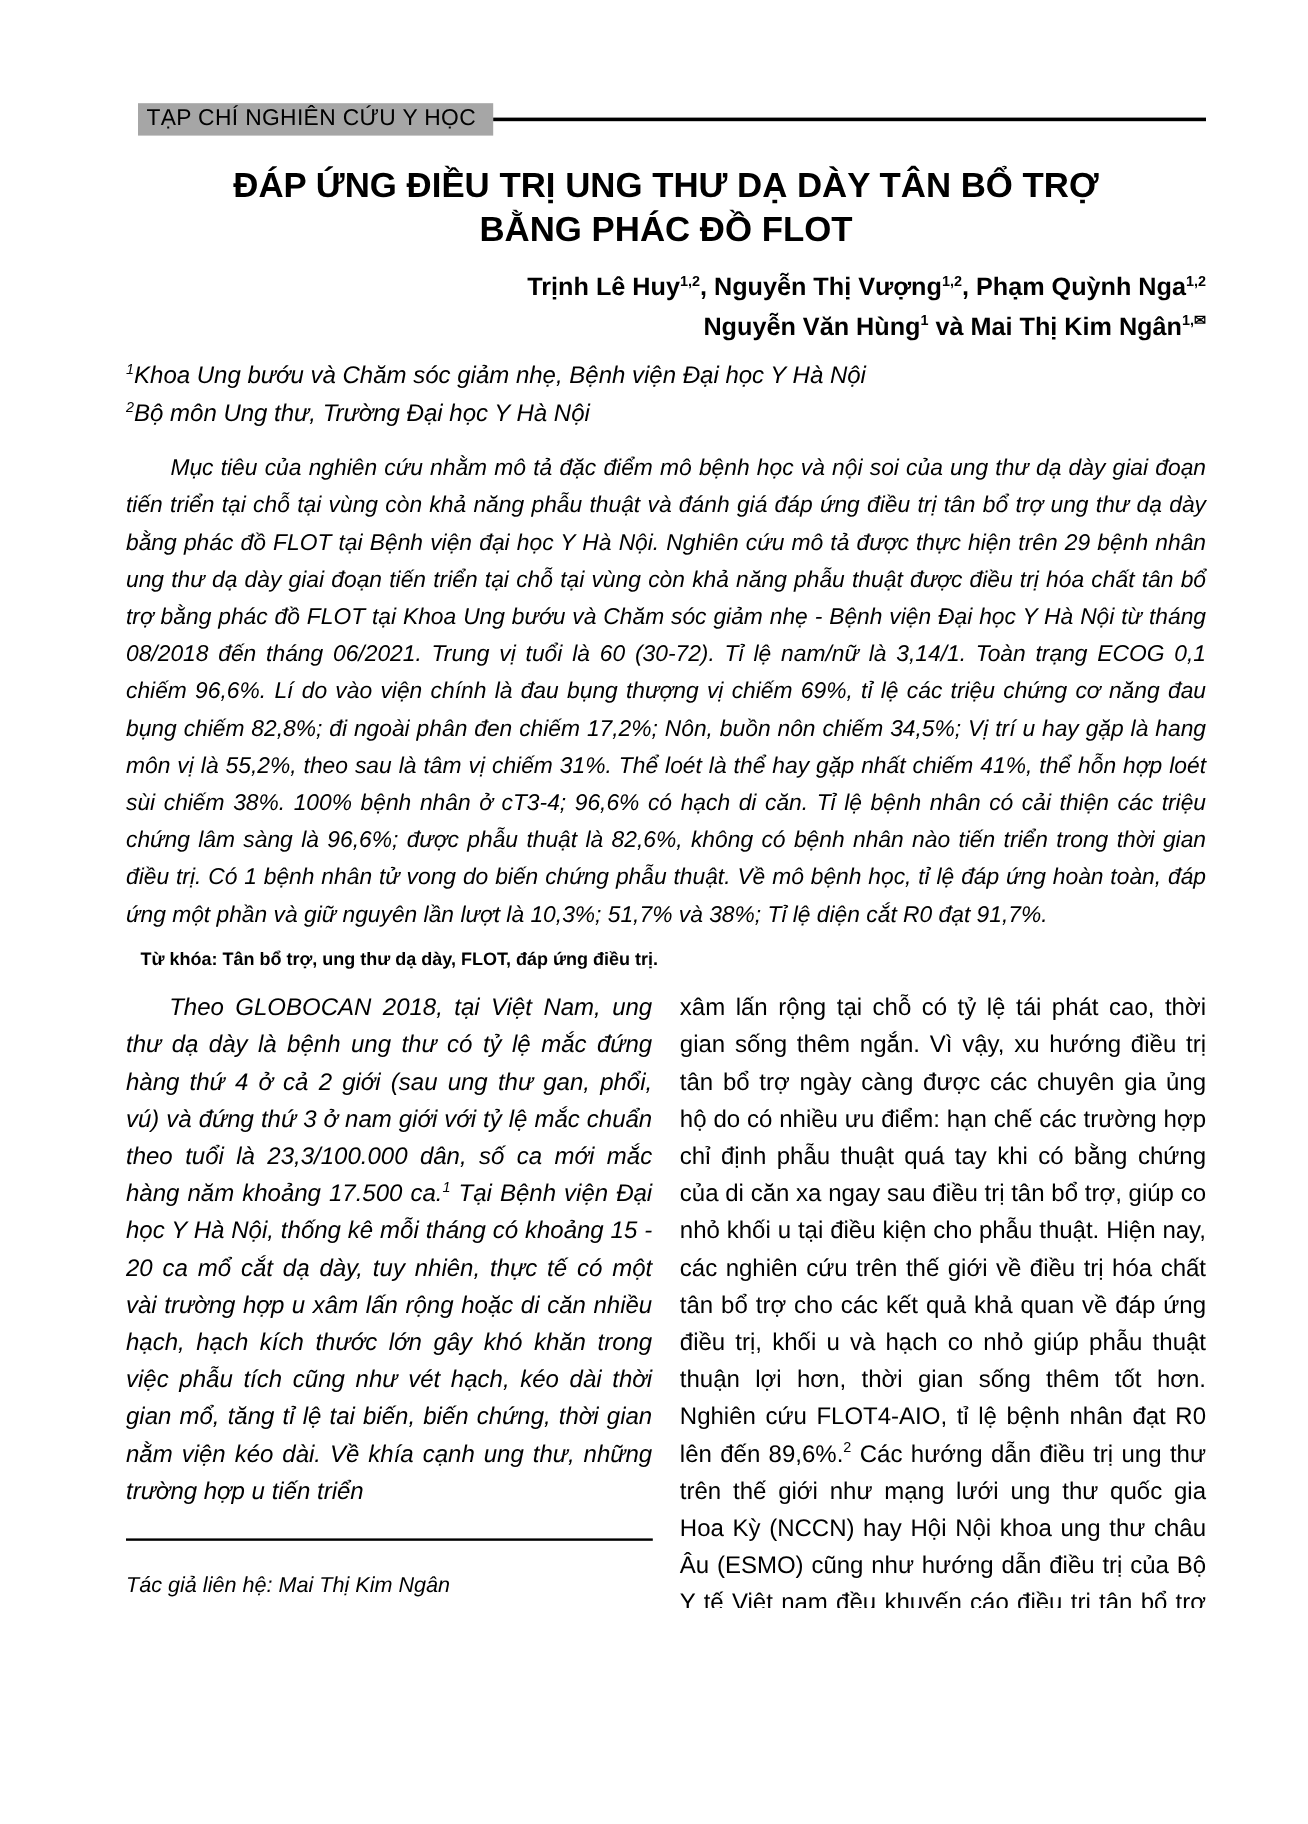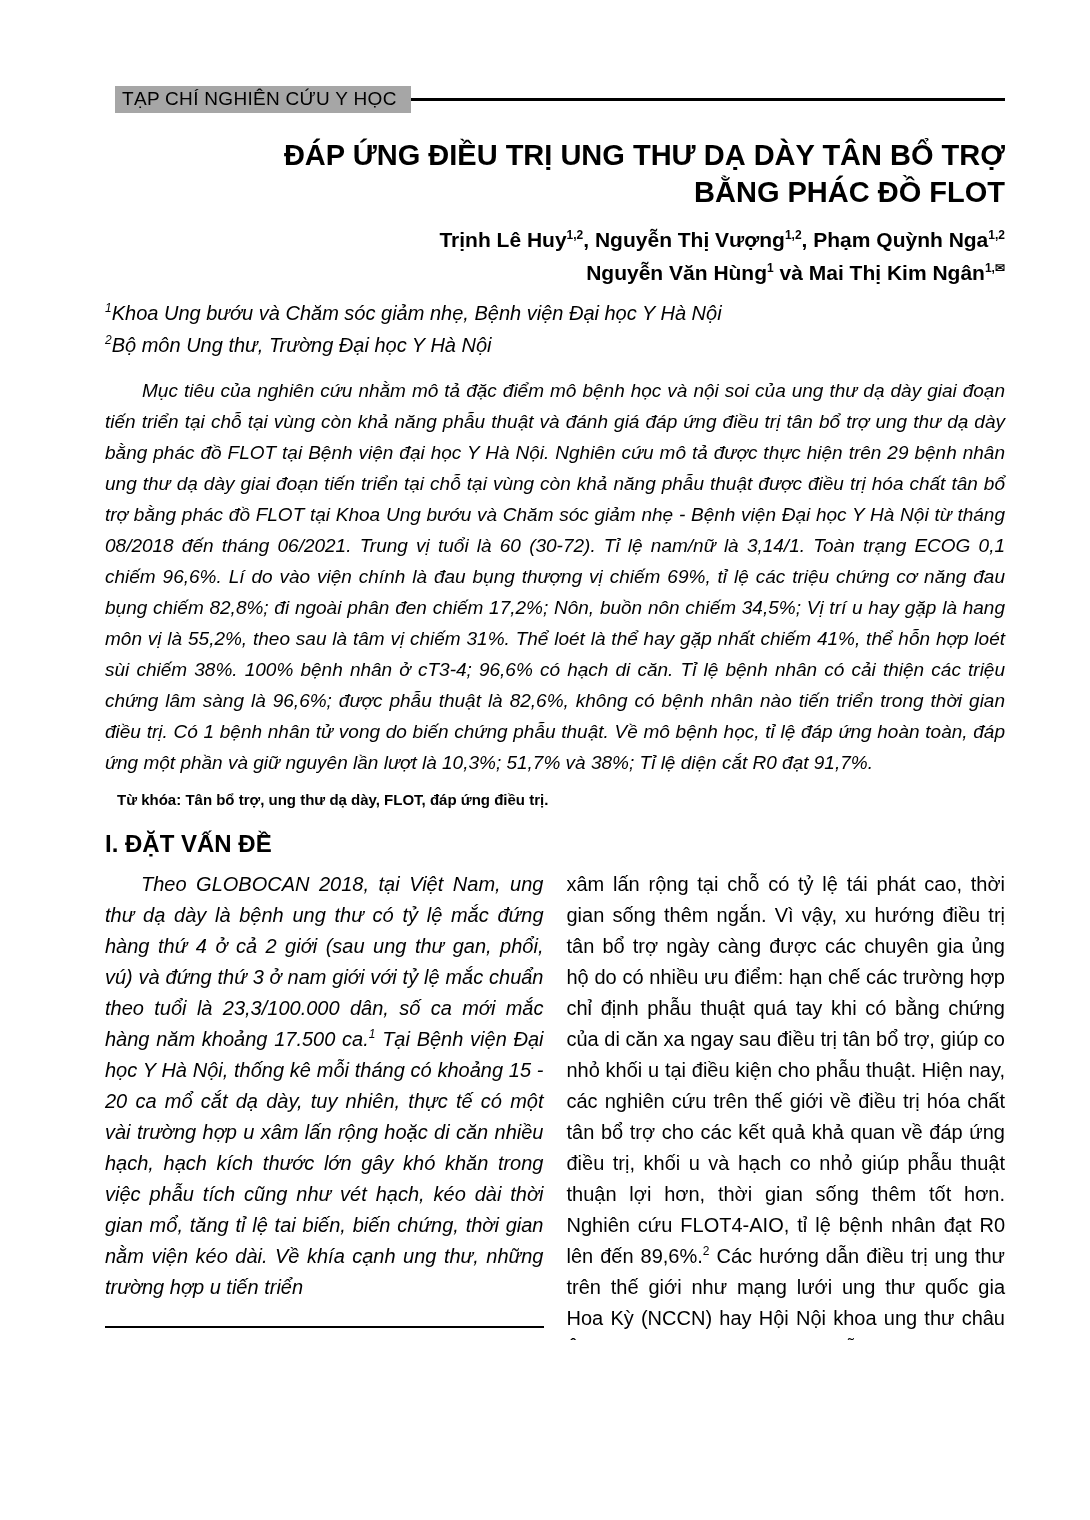--- a/index.html
+++ b/index.html
@@ -6,21 +6,21 @@
   body{width:1090px;height:1520px;font-family:"Liberation Sans", sans-serif;}
   .page{position:relative;width:1090px;height:1340px;box-sizing:border-box;overflow:hidden;background:#fff;}
   .content{box-sizing:border-box;padding:86px 85px 0 105px;}
 
   
   .banner{display:flex;align-items:center;margin-left:10px;}
   .banner-label{background:#a6a6a6;color:#000;font-size:19px;line-height:26px;padding:0 14px 1px 7px;white-space:nowrap;letter-spacing:0.3px;}
   .banner-rule{flex:1;height:3px;background:#000;}
 
   
-  .title{margin:24px 0 0 0;text-align:right;font-weight:bold;font-size:29px;line-height:37px;}
+  .title{margin:24px 0 0 0;text-align:center;font-weight:bold;font-size:29px;line-height:37px;}
   .authors{margin-top:12px;text-align:right;font-weight:bold;font-size:21px;line-height:33px;}
   .authors sup,.affiliations sup{font-size:12px;line-height:0;}
   .affiliations{margin-top:8px;font-style:italic;font-size:20px;line-height:32px;}
 
   
   .abstract{margin:14px 0 0 0;font-style:italic;font-size:19px;line-height:31px;text-align:justify;text-indent:37px;}
   .keywords{margin:7px 0 0 0;font-weight:bold;font-size:15px;line-height:30px;padding-left:12px;}
 
   
   .section-heading{margin:14px 0 0 0;font-weight:bold;font-size:24px;line-height:30px;}
@@ -58,21 +58,20 @@
 
     <div class="affiliations">
       <div><sup>1</sup><span>Khoa Ung bướu và Chăm sóc giảm nhẹ, Bệnh viện Đại học Y Hà Nội</span></div>
       <div><sup>2</sup><span>Bộ môn Ung thư, Trường Đại học Y Hà Nội</span></div>
     </div>
 
     <p class="abstract">Mục tiêu của nghiên cứu nhằm mô tả đặc điểm mô bệnh học và nội soi của ung thư dạ dày giai đoạn tiến triển tại chỗ tại vùng còn khả năng phẫu thuật và đánh giá đáp ứng điều trị tân bổ trợ ung thư dạ dày bằng phác đồ FLOT tại Bệnh viện đại học Y Hà Nội. Nghiên cứu mô tả được thực hiện trên 29 bệnh nhân ung thư dạ dày giai đoạn tiến triển tại chỗ tại vùng còn khả năng phẫu thuật được điều trị hóa chất tân bổ trợ bằng phác đồ FLOT tại Khoa Ung bướu và Chăm sóc giảm nhẹ - Bệnh viện Đại học Y Hà Nội từ tháng 08/2018 đến tháng 06/2021. Trung vị tuổi là 60 (30-72). Tỉ lệ nam/nữ là 3,14/1. Toàn trạng ECOG 0,1 chiếm 96,6%. Lí do vào viện chính là đau bụng thượng vị chiếm 69%, tỉ lệ các triệu chứng cơ năng đau bụng chiếm 82,8%; đi ngoài phân đen chiếm 17,2%; Nôn, buồn nôn chiếm 34,5%; Vị trí u hay gặp là hang môn vị là 55,2%, theo sau là tâm vị chiếm 31%. Thể loét là thể hay gặp nhất chiếm 41%, thể hỗn hợp loét sùi chiếm 38%. 100% bệnh nhân ở cT3-4; 96,6% có hạch di căn. Tỉ lệ bệnh nhân có cải thiện các triệu chứng lâm sàng là 96,6%; được phẫu thuật là 82,6%, không có bệnh nhân nào tiến triển trong thời gian điều trị. Có 1 bệnh nhân tử vong do biến chứng phẫu thuật. Về mô bệnh học, tỉ lệ đáp ứng hoàn toàn, đáp ứng một phần và giữ nguyên lần lượt là 10,3%; 51,7% và 38%; Tỉ lệ diện cắt R0 đạt 91,7%.</p>
 
     <p class="keywords"><span>Từ khóa:</span> <span>Tân bổ trợ, ung thư dạ dày, FLOT, đáp ứng điều trị.</span></p>
 
-    <h2 class="section-heading">I. ĐẶT VẤN ĐỀ</h2>
 
     <div class="columns">
       <div class="col col-left">
         <p><span>Theo GLOBOCAN 2018, tại Việt Nam, ung thư dạ dày là bệnh ung thư có tỷ lệ mắc đứng hàng thứ 4 ở cả 2 giới (sau ung thư gan, phổi, vú) và đứng thứ 3 ở nam giới với tỷ lệ mắc chuẩn theo tuổi là 23,3/100.000 dân, số ca mới mắc hàng năm khoảng 17.500 ca.</span><sup>1</sup><span> Tại Bệnh viện Đại học Y Hà Nội, thống kê mỗi tháng có khoảng 15 - 20 ca mổ cắt dạ dày, tuy nhiên, thực tế có một vài trường hợp u xâm lấn rộng hoặc di căn nhiều hạch, hạch kích thước lớn gây khó khăn trong việc phẫu tích cũng như vét hạch, kéo dài thời gian mổ, tăng tỉ lệ tai biến, biến chứng, thời gian nằm viện kéo dài. Về khía cạnh ung thư, những trường hợp u tiến triển</span></p>
         <div class="footnote">
           <div>Tác giả liên hệ: Mai Thị Kim Ngân</div>
           <div>Bệnh viện Đại học Y Hà Nội</div>
           <div>Email: maithikimngan91@gmail.com</div>
           <div>Ngày được chấp nhận: 30/10/2021</div>
         </div>

